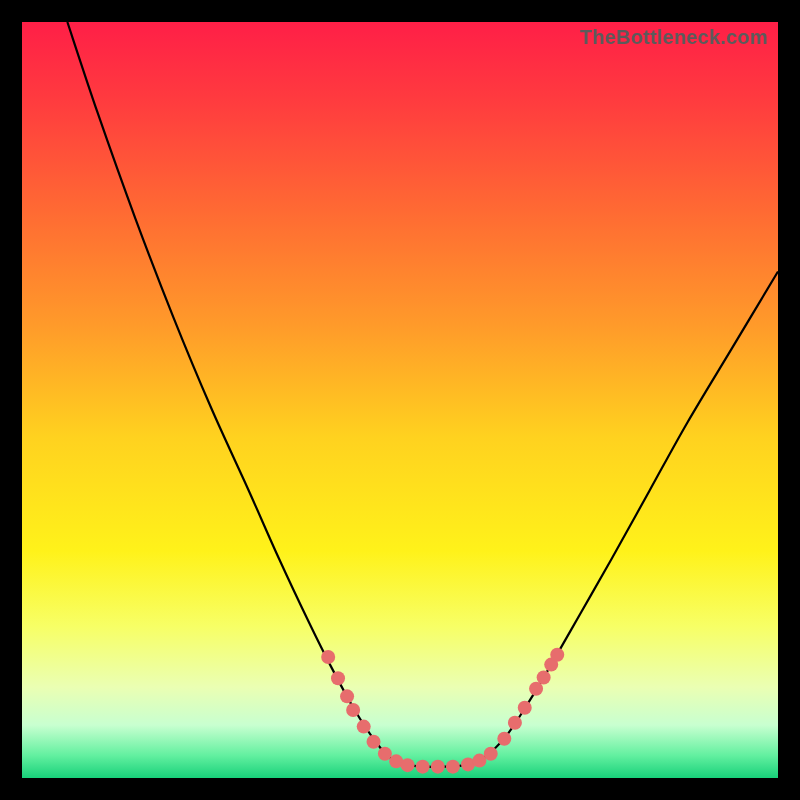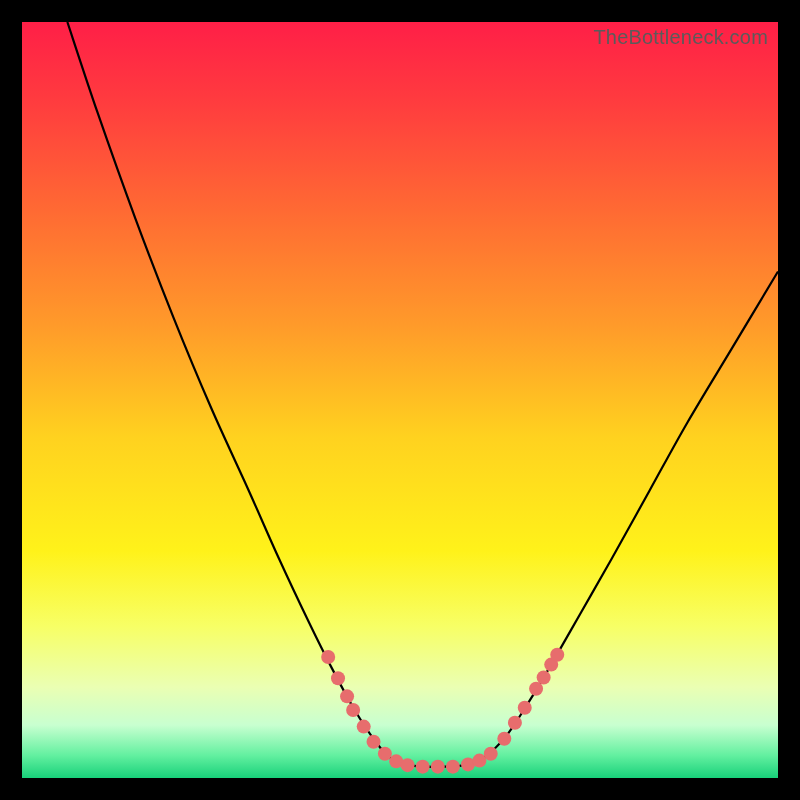--- a/index.html
+++ b/index.html
@@ -25,21 +25,21 @@
     top: 0;
     width: 756px;
     height: 756px;
   }
   .watermark {
     position: absolute;
     top: 4px;
     right: 10px;
     color: #5b5b5b;
     font-size: 20px;
-    font-weight: 400;
+    font-weight: 700;
     letter-spacing: 0.2px;
   }
 </style>
 </head>
 <body>
 
 <div class="frame">
   <svg class="plot" viewBox="0 0 756 756" preserveAspectRatio="none">
     <defs>
       <linearGradient id="bg-grad" x1="0" y1="0" x2="0" y2="1">

